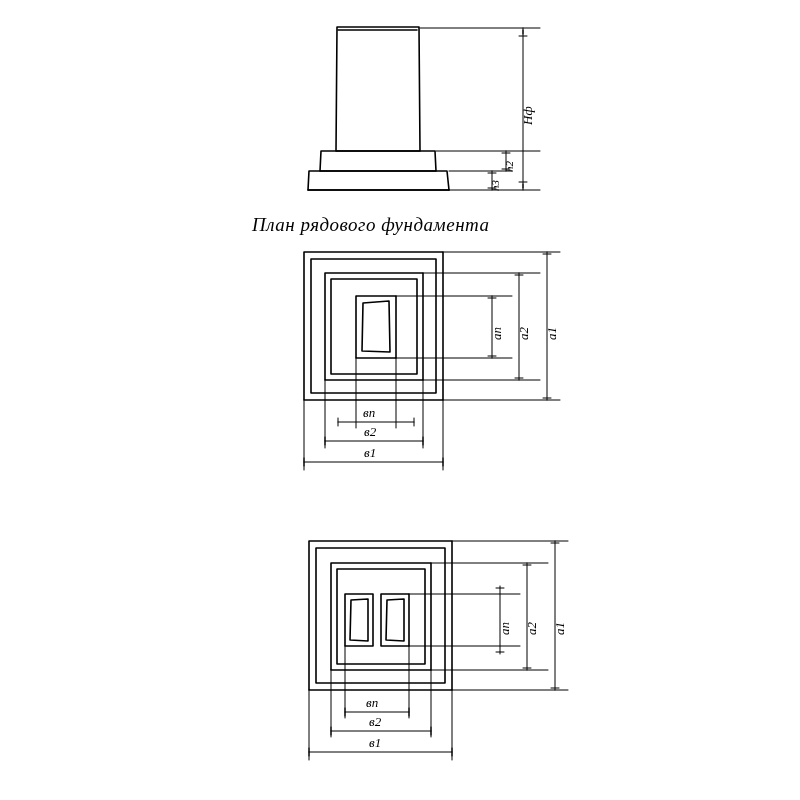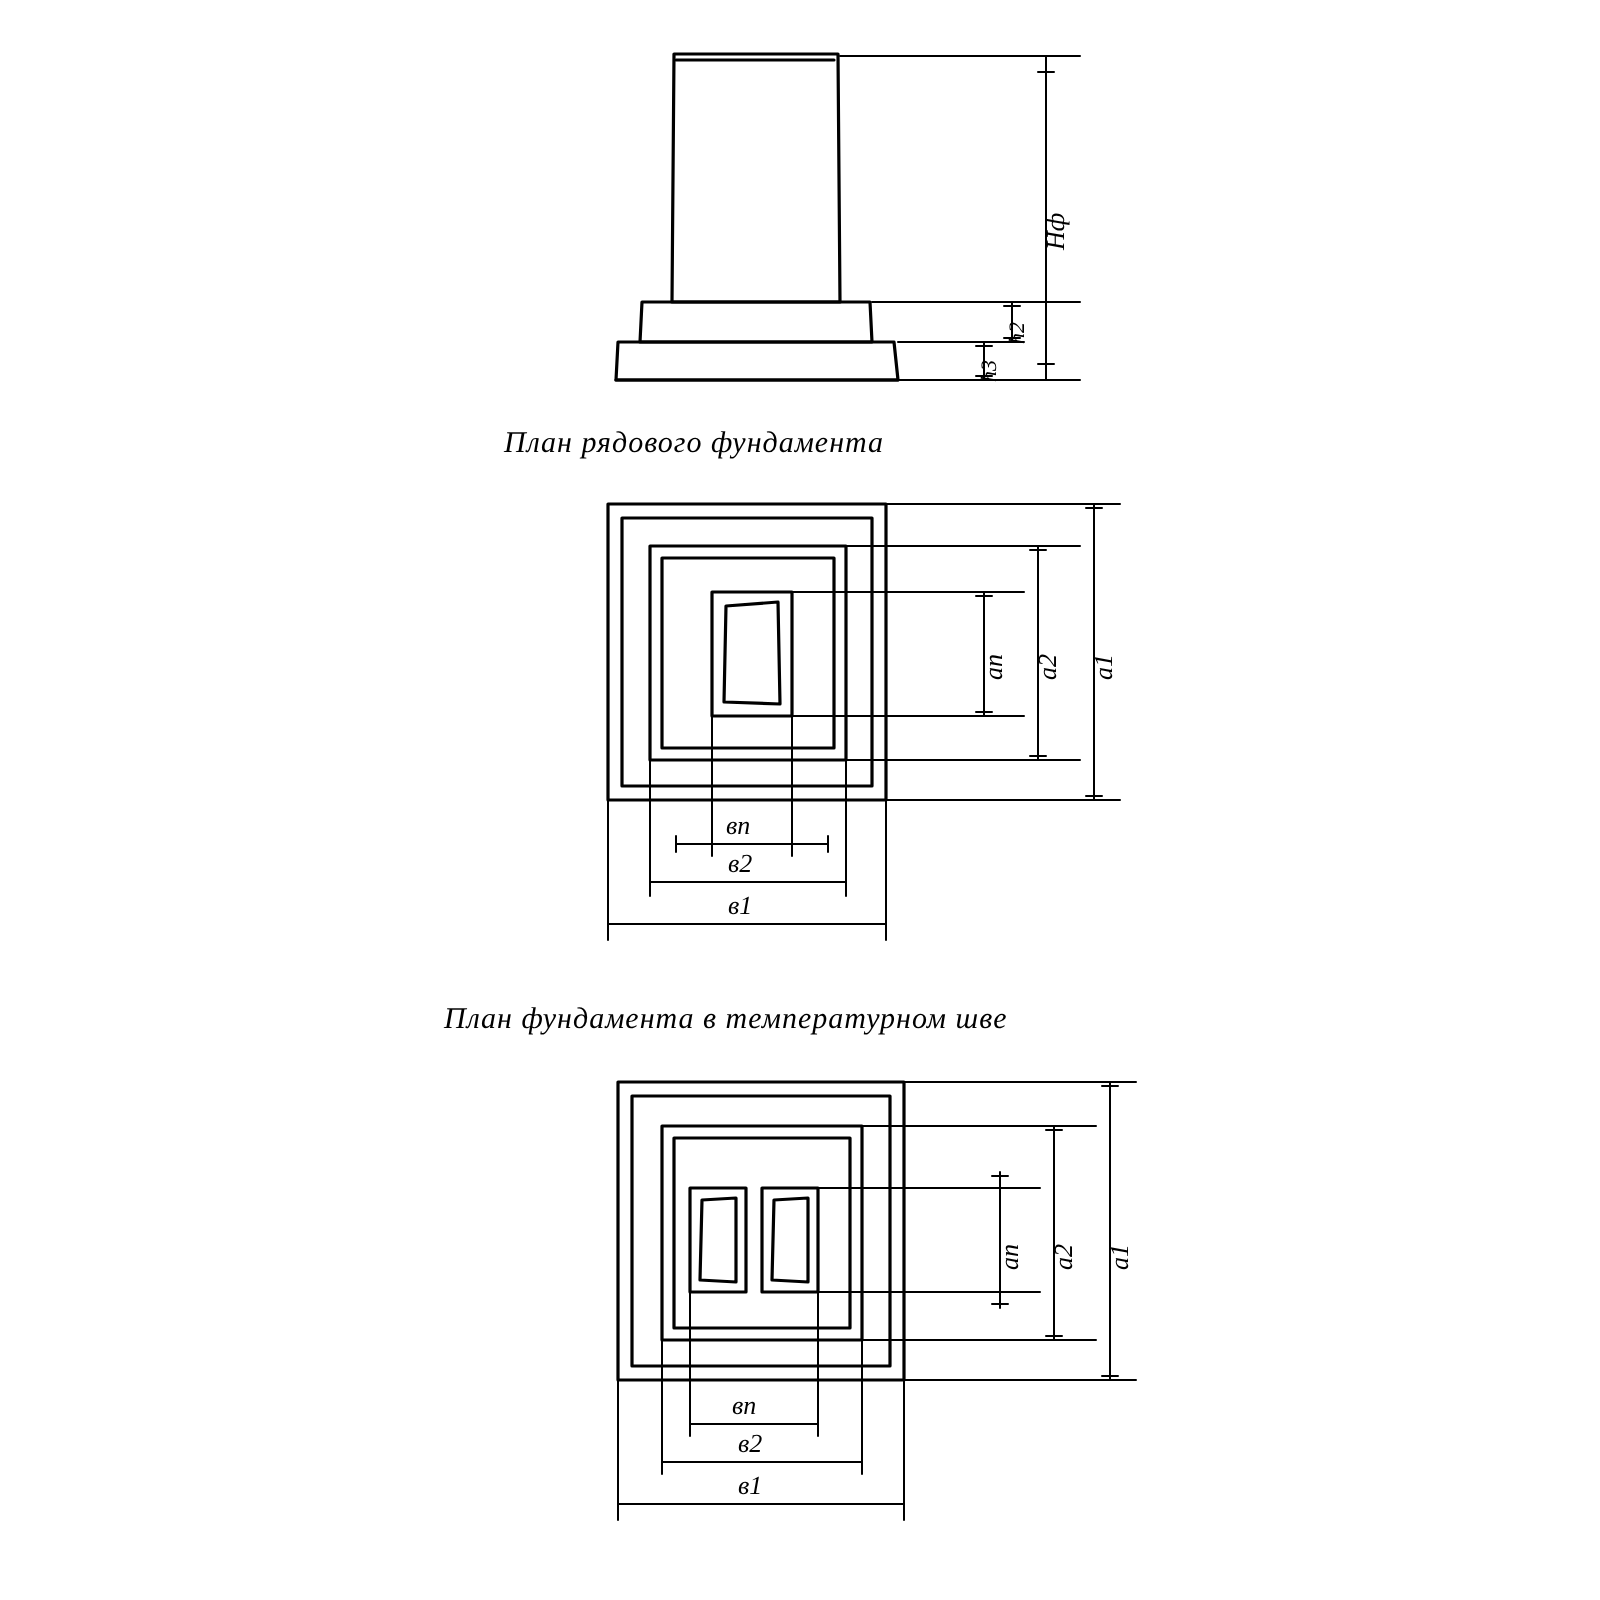--- a/index.html
+++ b/index.html
@@ -24,21 +24,21 @@
     position: absolute;
     left: 0;
     top: 0;
     width: 800px;
     height: 800px;
   }
   .caption {
     position: absolute;
     font-family: "Liberation Serif", serif;
     font-style: italic;
-    font-size: 15px;
+    font-size: 19px;
     letter-spacing: 0.5px;
     white-space: nowrap;
     color: #000000;
   }
   .caption-1 { left: 252px; top: 214px; }
   .caption-2 { left: 222px; top: 502px; }
 
   .dimlabel {
     position: absolute;
     font-family: "Liberation Serif", serif;
@@ -184,21 +184,20 @@
         <path d="M527 563 L527 670"></path>
         <path d="M523 565 L531 565 M523 668 L531 668"></path>
 
         <path d="M555 541 L555 690"></path>
         <path d="M551 543 L559 543 M551 688 L559 688"></path>
       </g>
     </g>
   </svg>
 
   <div class="caption caption-1">План  рядового фундамента</div>
-  <div class="caption caption-2">План фундамента в температурном шве</div>
 
   <div class="dimlabel vert" style="left:520px; top:125px;">Нф</div>
   <div class="dimlabel vert" style="left:503px; top:172px; font-size:11px;">h2</div>
   <div class="dimlabel vert" style="left:489px; top:191px; font-size:11px;">h3</div>
 
   <div class="dimlabel" style="left:363px; top:405px;">вп</div>
   <div class="dimlabel" style="left:364px; top:424px;">в2</div>
   <div class="dimlabel" style="left:364px; top:445px;">в1</div>
 
   <div class="dimlabel vert" style="left:489px; top:340px;">ап</div>

